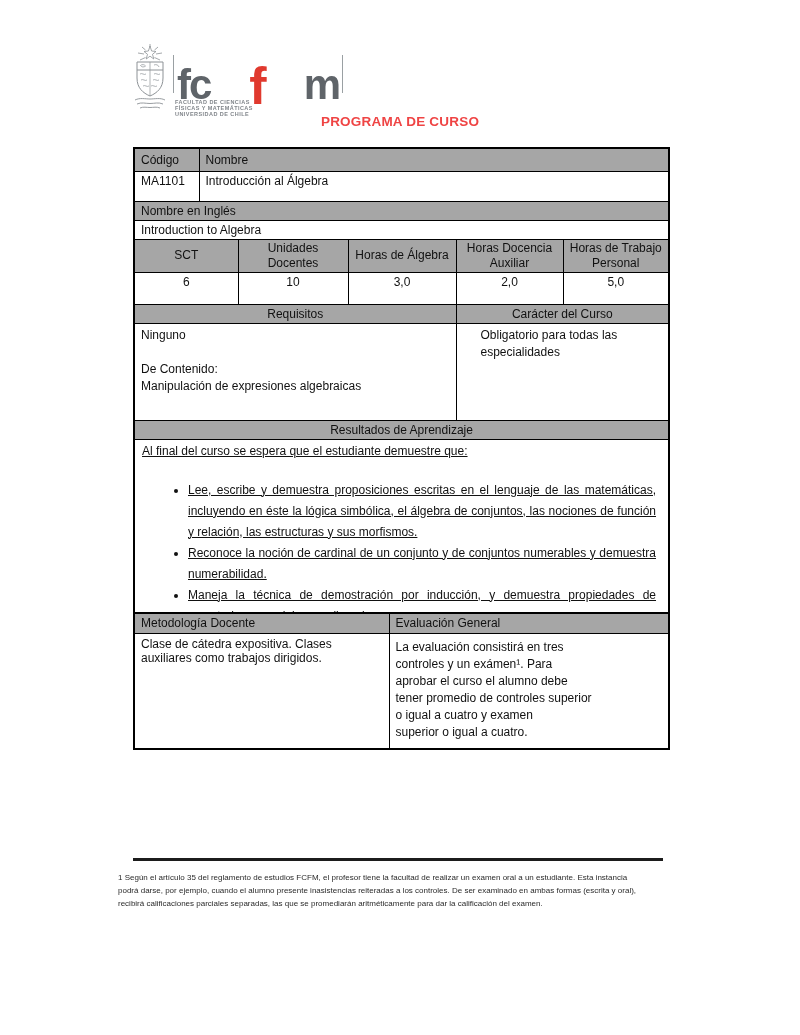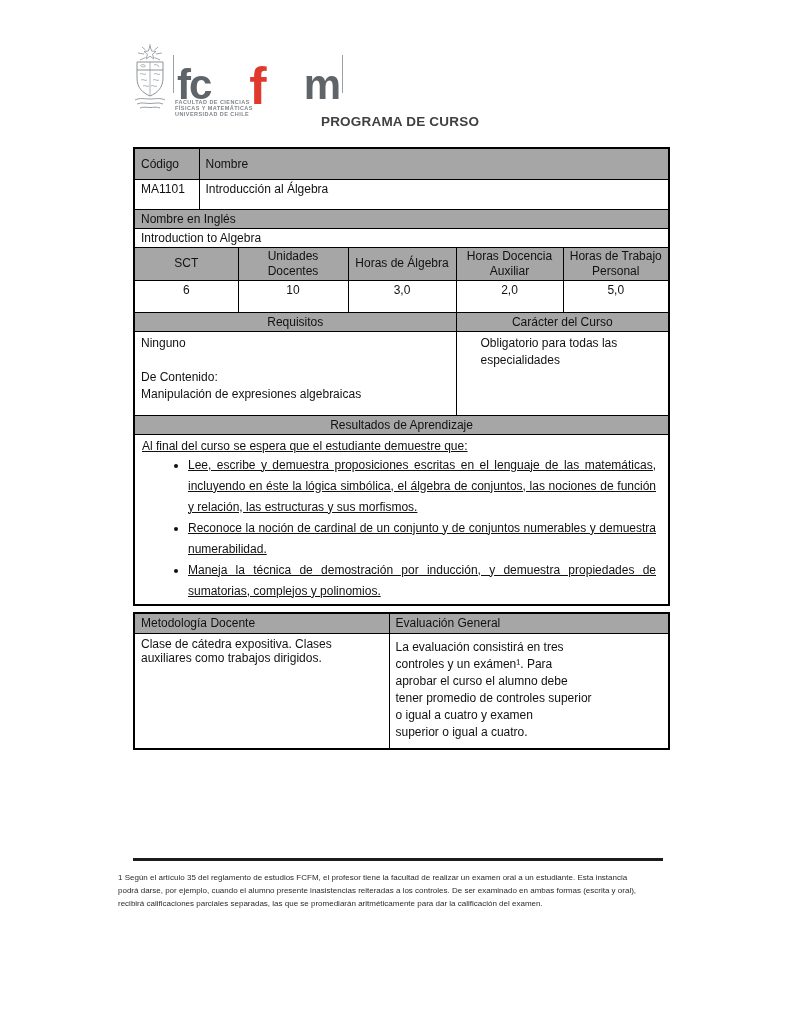--- a/index.html
+++ b/index.html
@@ -43,21 +43,21 @@
   }
 
   
   .doc-title {
     position: absolute;
     top: 114px; left: 0; width: 800px;
     text-align: center;
     font-size: 13.5px;
     font-weight: bold;
     letter-spacing: 0.2px;
-    color: #404040;
+    color: #ef4444;
   }
 
   
   table {
     position: absolute;
     left: 133px;
     width: 535px;
     border-collapse: collapse;
     table-layout: fixed;
     font-size: 12px;
@@ -76,20 +76,21 @@
   }
   table { border: 2px solid #000; outline: none; }
   .hdr { background: #a6a6a6; vertical-align: middle; }
   .hdr.c { text-align: center; }
   .cell-c { text-align: center; }
   .prewrap { white-space: pre-line; }
   .t-course .hours-h { line-height: 15px; }
   .t-course .results-cell { padding: 2px 10px 2px 1px; text-decoration: underline; }
   .results-intro { padding-left: 6px; line-height: 18px; }
   .results-list {
+    margin-top: 20px;
     margin-left: 24px;
     padding-left: 28px;
     list-style: disc;
   }
   .results-list li {
     text-align: justify;
     line-height: 21px;
     padding-right: 2px;
   }
   .eval-cell { line-height: 17px; padding-top: 5px; }
@@ -156,21 +157,21 @@
   <table class="t-course">
     <colgroup>
       <col style="width:65px">
         <col style="width:39px">
         <col style="width:110px">
       <col style="width:108px">
         <col style="width:107px">
         <col style="width:106px">
     </colgroup>
     <tbody>
-        <tr style="height:31px">
+        <tr style="height:23px">
       <th class="hdr">Código</th>
       <th class="hdr" colspan="5">Nombre</th>
     </tr>
     <tr style="height:30px">
       <td>MA1101</td>
       <td colspan="5">Introducción al Álgebra</td>
     </tr>
     <tr style="height:19px">
       <th class="hdr" colspan="6">Nombre en Inglés</th>
     </tr>
@@ -188,21 +189,21 @@
       <td class="cell-c" colspan="2">6</td>
       <td class="cell-c">10</td>
       <td class="cell-c">3,0</td>
       <td class="cell-c">2,0</td>
       <td class="cell-c">5,0</td>
     </tr>
     <tr style="height:19px">
       <th class="hdr c" colspan="4">Requisitos</th>
       <th class="hdr c" colspan="2">Carácter del Curso</th>
     </tr>
-    <tr style="height:84px">
+    <tr style="height:97px">
       <td class="prewrap req-cell" colspan="4">Ninguno
 
 De Contenido:
 Manipulación de expresiones algebraicas</td>
       <td class="prewrap car-cell" colspan="2">Obligatorio para todas las
 especialidades</td>
     </tr>
     <tr style="height:18px">
       <th class="hdr c" colspan="6">Resultados de Aprendizaje</th>
     </tr>

